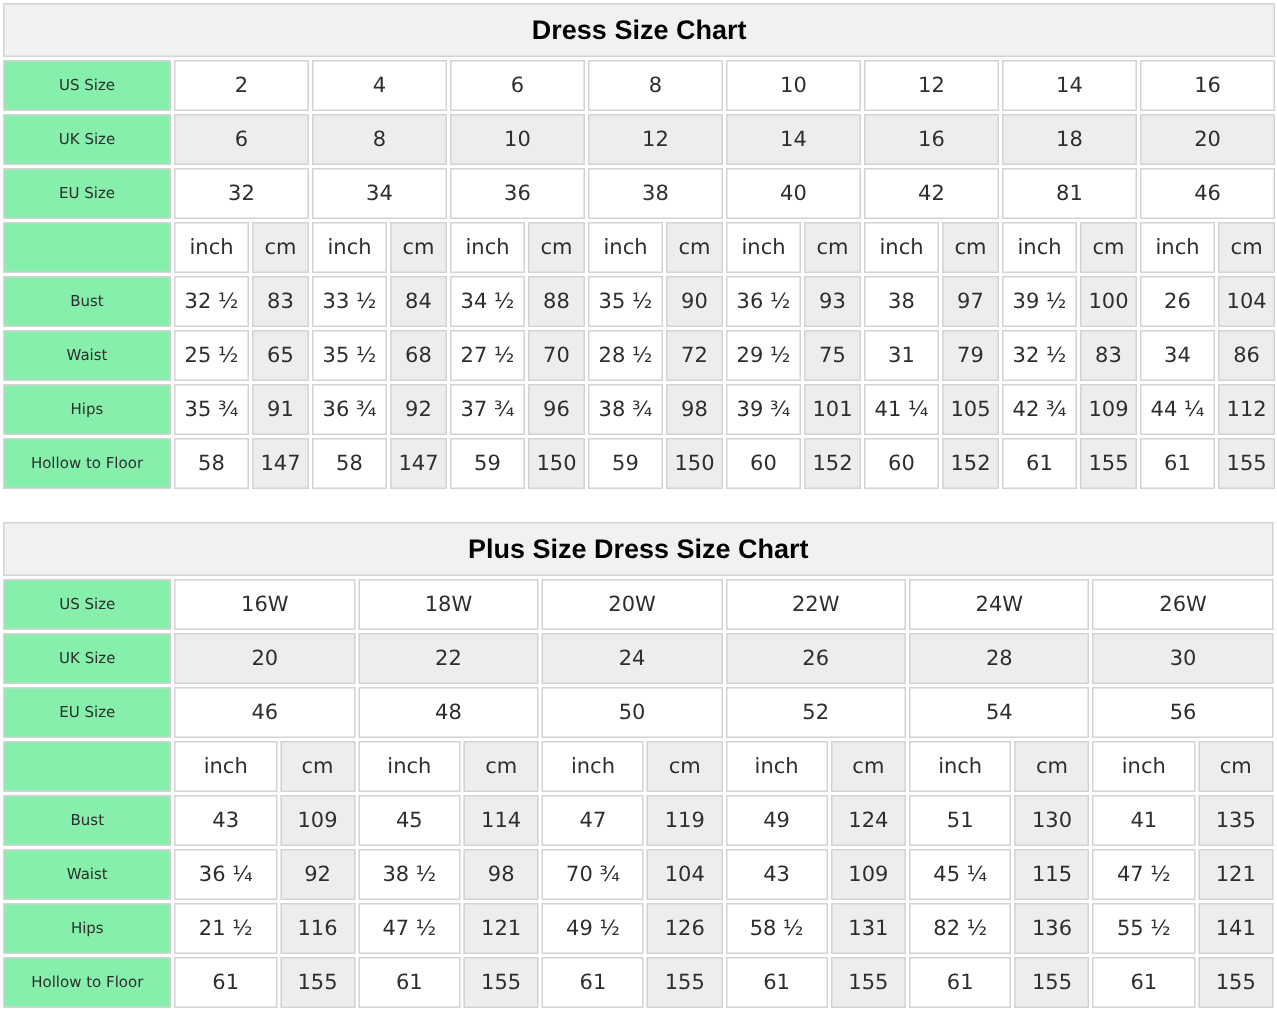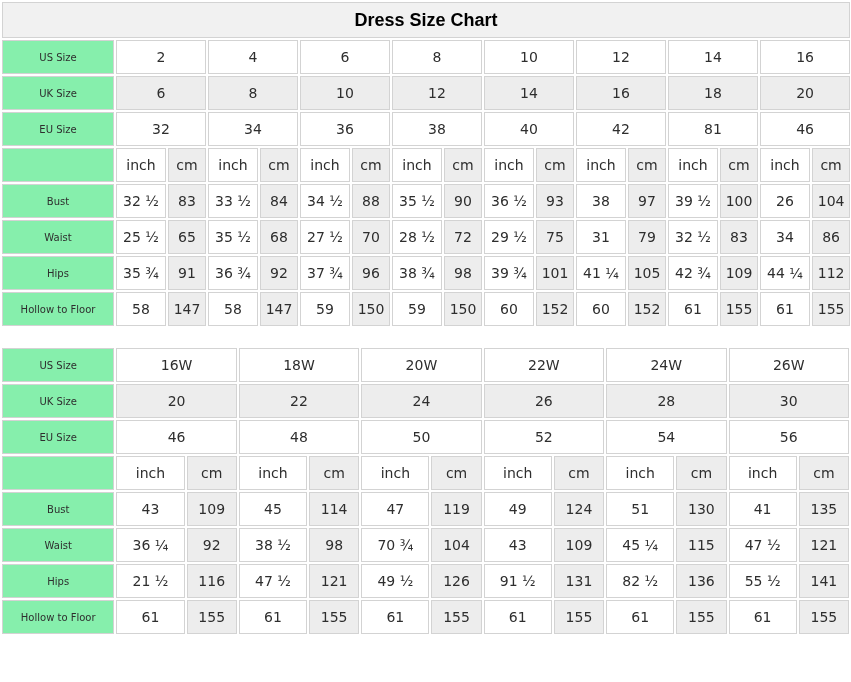--- a/index.html
+++ b/index.html
@@ -220,20 +220,23 @@
         <col style="width: 50px;">
         <col style="width: 68px;">
         <col style="width: 50px;">
         <col style="width: 68px;">
         <col style="width: 50px;">
         <col style="width: 68px;">
         <col style="width: 50px;">
       </colgroup>
       <tbody>
         <tr>
+          <td class="title-cell" colspan="13">Plus Size Dress Size Chart</td>
+        </tr>
+        <tr>
           <td class="label-cell">US Size</td>
           <td colspan="2">16W</td>
           <td colspan="2">18W</td>
           <td colspan="2">20W</td>
           <td colspan="2">22W</td>
           <td colspan="2">24W</td>
           <td colspan="2">26W</td>
         </tr>
         <tr>
           <td class="label-cell">UK Size</td>
@@ -299,21 +302,21 @@
           <td class="shaded">121</td>
         </tr>
         <tr>
           <td class="label-cell">Hips</td>
           <td>21 ½</td>
           <td class="shaded">116</td>
           <td>47 ½</td>
           <td class="shaded">121</td>
           <td>49 ½</td>
           <td class="shaded">126</td>
-          <td>91 ½</td>
+          <td>58 ½</td>
           <td class="shaded">131</td>
           <td>82 ½</td>
           <td class="shaded">136</td>
           <td>55 ½</td>
           <td class="shaded">141</td>
         </tr>
         <tr>
           <td class="label-cell">Hollow to Floor</td>
           <td>61</td>
           <td class="shaded">155</td>

